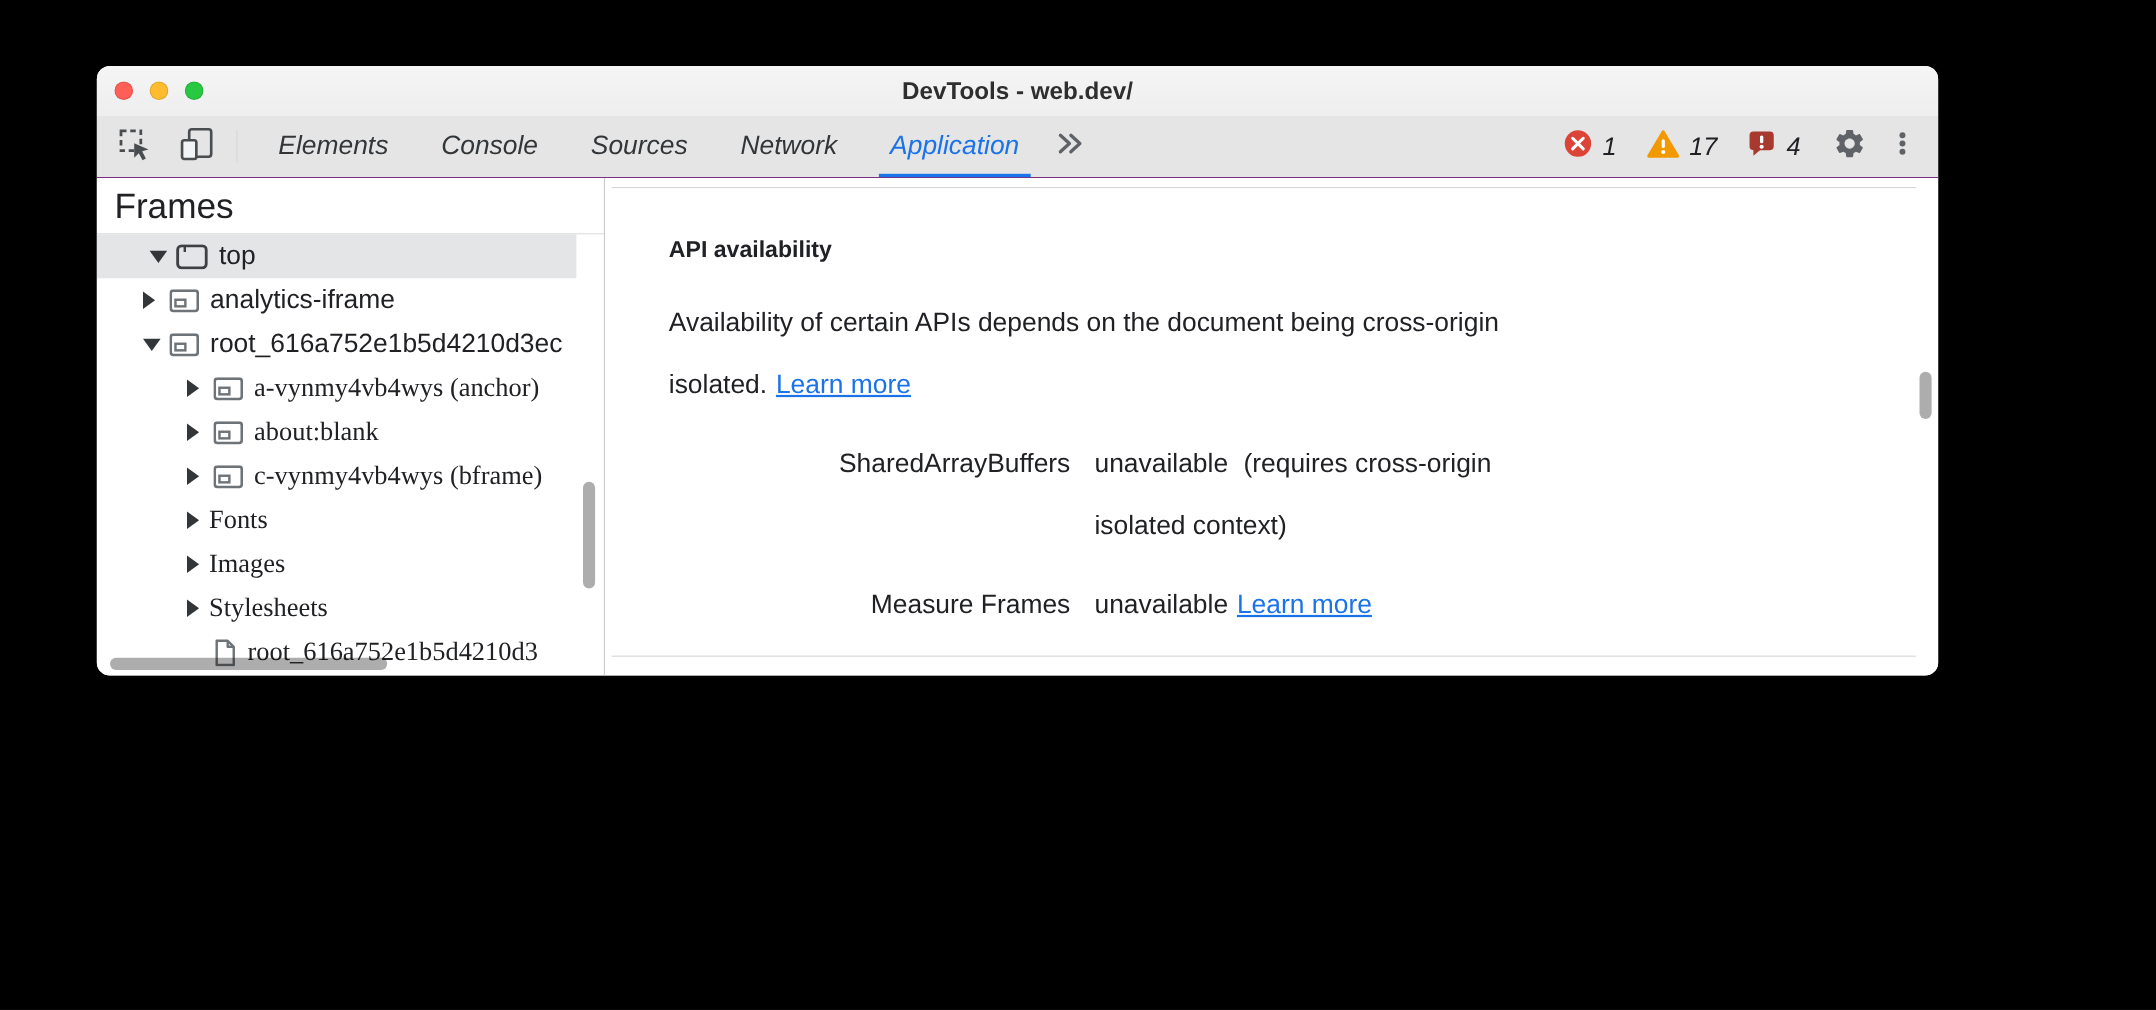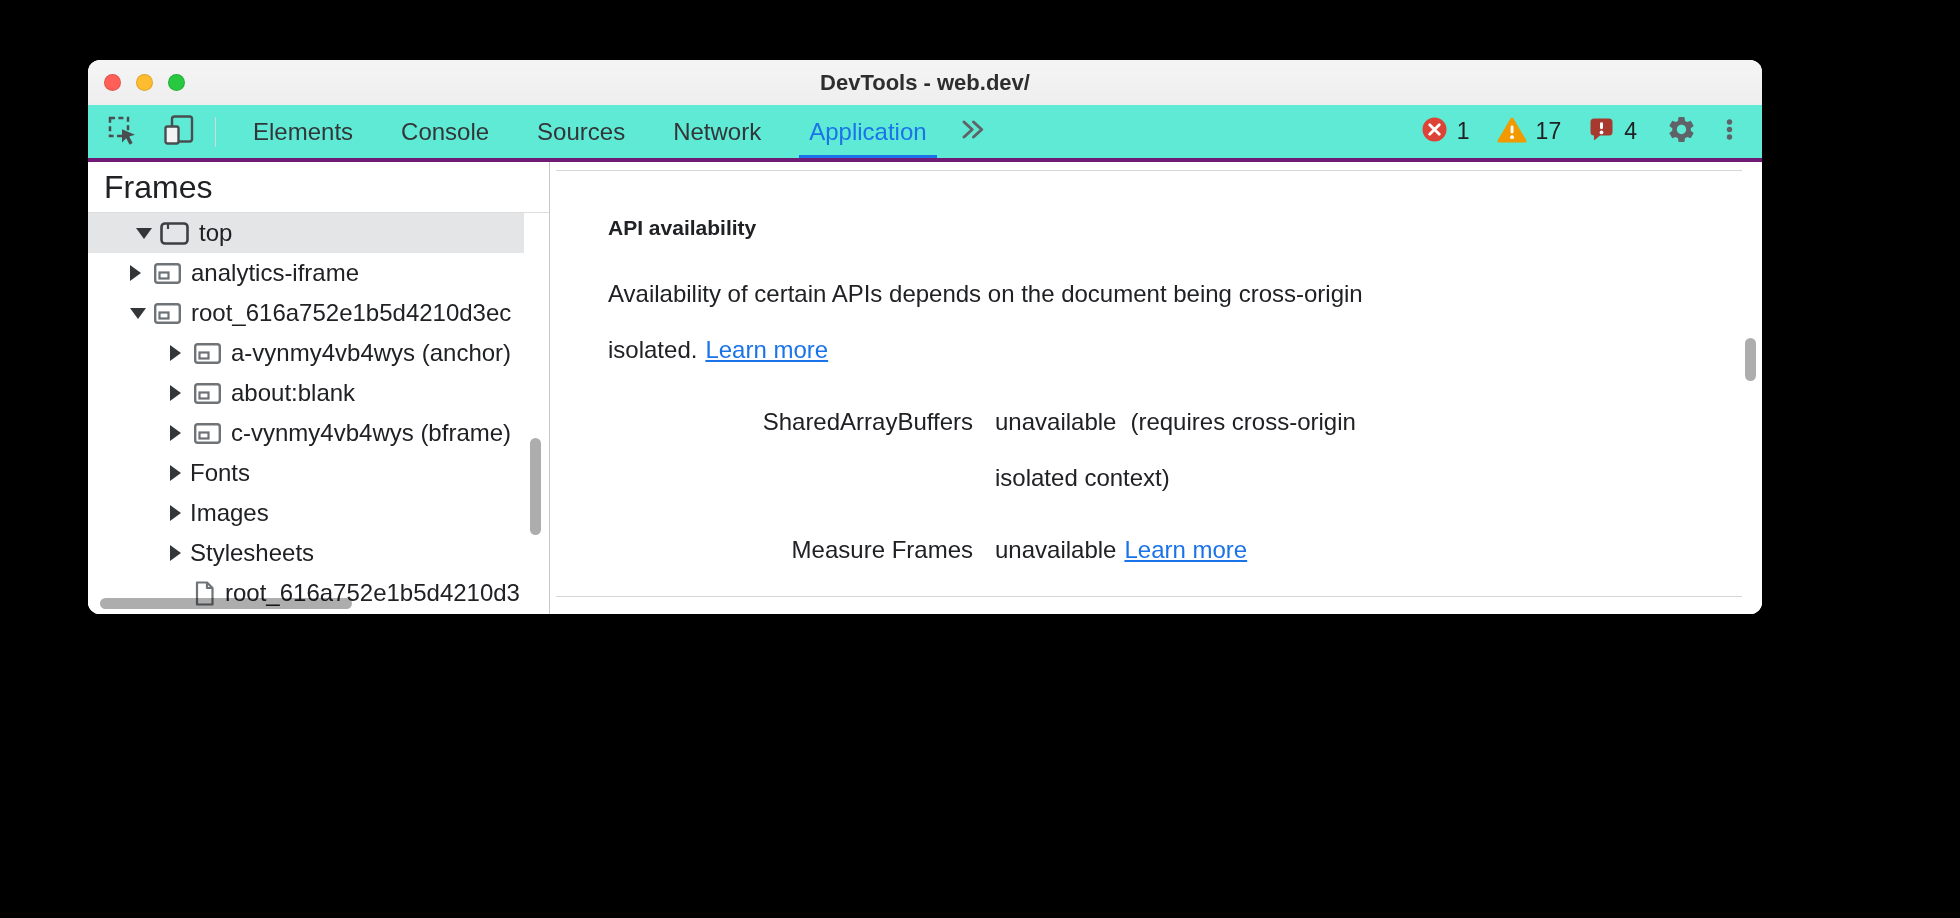--- a/index.html
+++ b/index.html
@@ -20,22 +20,22 @@
   }
   .titlebar-title { font-size:22px; font-weight:700; color:#2e2e2e; }
   .traffic-lights { position:absolute; left:16px; top:14px; display:flex; gap:15px; }
   .light { width:17px; height:17px; border-radius:50%; border:1px solid rgba(0,0,0,.12); }
   .light.red { background:#ff5f57; }
   .light.yellow { background:#febc2e; }
   .light.green { background:#28c840; }
 
   
   .toolbar {
-    flex:0 0 57px; background:#5eead4; border-bottom:4px solid #701a75;
-    display:flex; align-items:center; height:57px;
+    flex:0 0 57px; background:#e5e5e5; border-bottom:1px solid #701a75;
+    display:flex; align-items:center; height:57px;font-style:italic;
   }
   .tool-btn { width:34px; height:34px; display:flex; align-items:center; justify-content:center; }
   .tool-btn.inspect { margin-left:17px; }
   .tool-btn.device { margin-left:24px; }
   .toolbar-divider { width:1px; height:30px; background:#d5d7da; margin-left:18px; }
   .tabs { display:flex; height:100%; margin-left:13px; }
   .tab {
     padding:0 24px; display:flex; align-items:center; font-size:24px; color:#333639;
     position:relative; white-space:nowrap; cursor:default;
   }
@@ -57,21 +57,21 @@
   .sidebar { flex:0 0 462px; width:462px; border-right:1px solid #c9c9c9; position:relative; overflow:hidden; background:#fff; }
   .sidebar-header {
     height:51px; border-bottom:1px solid #ddd; display:flex; align-items:center;
     padding-left:16px; font-size:32px; color:#202124;
   }
   .tree { width:436px; }
   .tree-row { height:40px; display:flex; align-items:center; overflow:hidden; white-space:nowrap; }
   .tree-row.selected { background:#e3e5e6; }
   .lvl1 { padding-left:48px; }
   .lvl2 { padding-left:42px; }
-  .lvl3 { padding-left:82px; }
+  .lvl3 { padding-left:82px;font-family:Liberation Serif, serif; }
   .twisty { width:16px; flex:0 0 16px; display:flex; align-items:center; }
   .tri-down { width:0; height:0; border-left:8px solid transparent; border-right:8px solid transparent; border-top:11px solid #333639; }
   .tri-right { width:0; height:0; border-top:8px solid transparent; border-bottom:8px solid transparent; border-left:11px solid #333639; }
   .tree-icon { margin-left:8px; margin-right:10px; display:flex; flex:0 0 auto; }
   .tree-label { font-size:24px; color:#202124; }
   .no-icon .tree-label { margin-left:4px; }
 
   
   .scroll-thumb { position:absolute; background:rgba(0,0,0,.32); border-radius:6px; z-index:5; }
   .sidebar-vscroll { right:8px; top:276px; width:11px; height:97px; }

